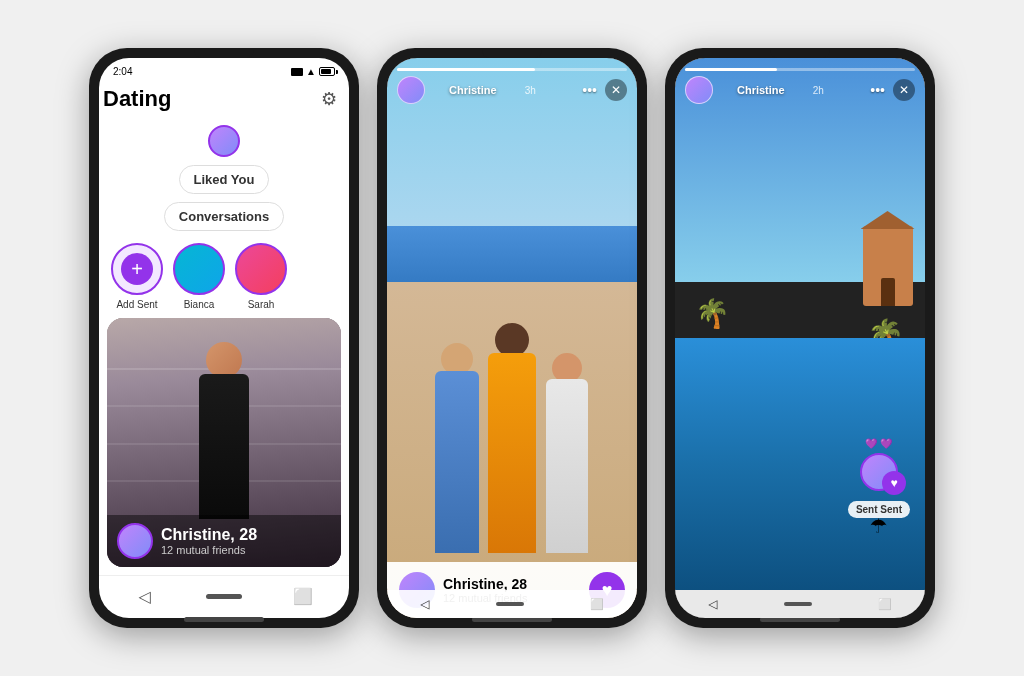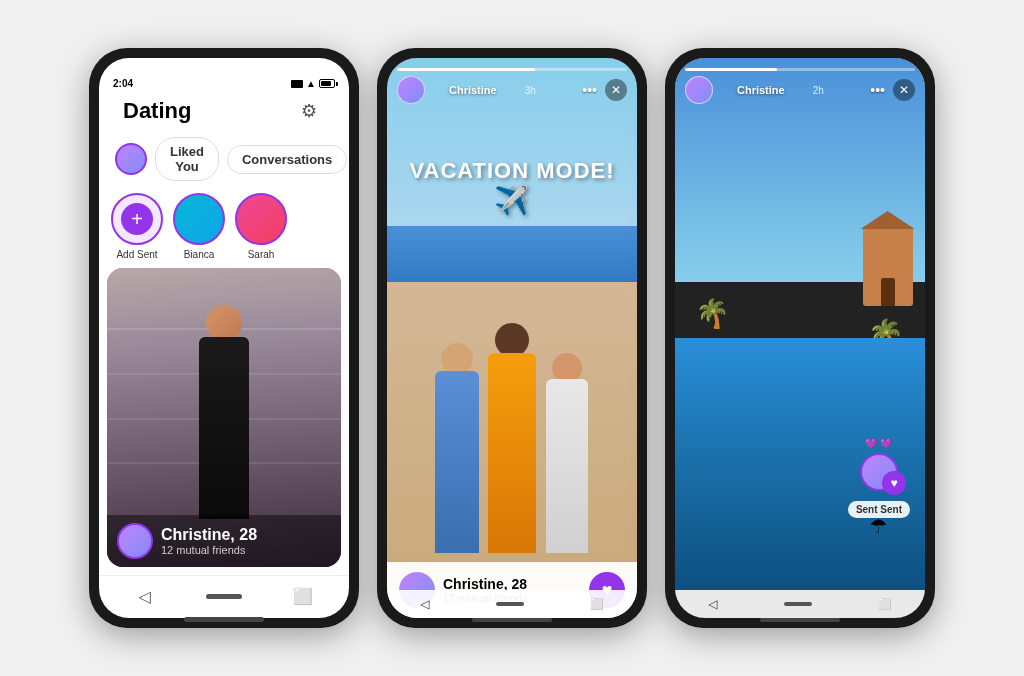--- a/index.html
+++ b/index.html
@@ -56,23 +56,23 @@
       height: 5px;
       background: #444;
       border-radius: 3px;
     }
 
     
     .status-bar {
       display: flex;
       justify-content: space-between;
       align-items: center;
-      padding: 20px 14px 2px;
+      padding: 8px 14px 2px;
       font-size: 10px;
-      font-weight: 700;
+      font-weight: 400;
       color: #000;
       flex-shrink: 0;
     }
     .status-icons {
       display: flex;
       gap: 3px;
       align-items: center;
     }
     .status-icon {
       width: 12px;
@@ -108,21 +108,21 @@
       border-radius: 1px;
     }
     .wifi-icon {
       font-size: 10px;
     }
 
     .dating-header {
       display: flex;
       justify-content: space-between;
       align-items: center;
-      padding: 4px 24px 6px;
+      padding: 4px 4px 6px;
       flex-shrink: 0;
     }
     .dating-title {
       font-size: 22px;
       font-weight: 700;
       color: #000;
     }
     .gear-btn {
       width: 32px;
       height: 32px;
@@ -132,20 +132,21 @@
       font-size: 18px;
       color: #555;
     }
 
     .tabs-row {
       display: flex;
       align-items: center;
       padding: 4px 16px 8px;
       gap: 8px;
       flex-shrink: 0;
+      flex-direction: column;
     }
     .tab-avatar {
       width: 32px;
       height: 32px;
       border-radius: 50%;
       background: linear-gradient(135deg, #c084fc, #818cf8);
       overflow: hidden;
       flex-shrink: 0;
       border: 2px solid #9333ea;
     }
@@ -547,24 +548,20 @@
           <div class="story-user-avatar"></div>
           <span class="story-user-name">Christine</span>
           <span class="story-time">3h</span>
         </div>
         <div class="story-controls">
           <span class="story-dots">•••</span>
           <div class="story-close">✕</div>
         </div>
       </div>
 
-      <div class="vacation-text">
-        <div>VACATION MODE!</div>
-        <div class="plane-emoji">✈️</div>
-      </div>
 
       <div class="story-bottom-bar">
         <div class="story-bottom-avatar"></div>
         <div class="story-bottom-text">
           <div class="story-bottom-name">Christine, 28</div>
           <div class="story-bottom-mutual">12 mutual friends</div>
         </div>
         <div class="like-btn">♥</div>
       </div>
 

